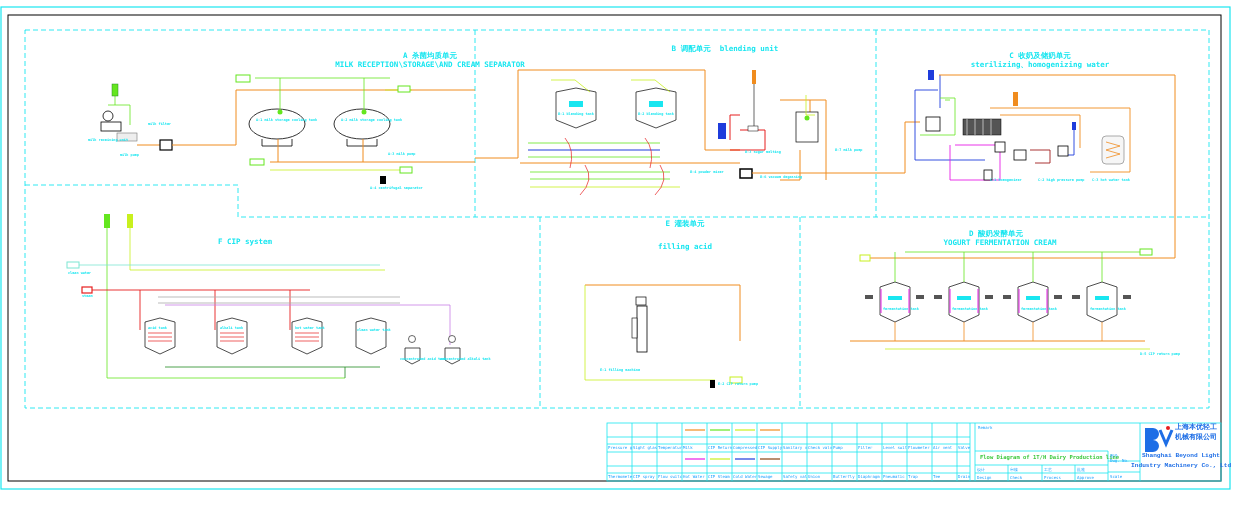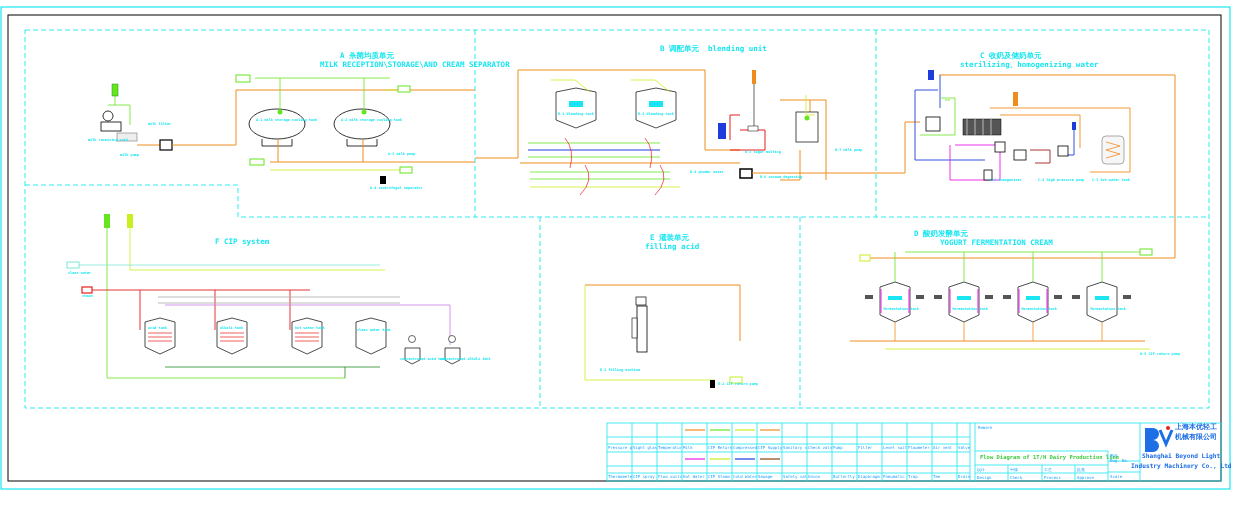--- a/index.html
+++ b/index.html
@@ -1,22 +1,22 @@
 <!DOCTYPE html>
 <html><head>
 <meta charset="utf-8">
 <style>
   html,body{margin:0;padding:0;background:#fff;}
   body{width:1245px;height:512px;position:relative;overflow:hidden;font-family:"DejaVu Sans Mono",monospace;}
   #canvas{position:absolute;left:0;top:0;}
-  .lbl{position:absolute;color:#19e6f0;font-weight:bold;font-size:7px;white-space:nowrap;line-height:8px;}
+  .lbl{position:absolute;color:#19e6f0;font-weight:bold;font-size:7px;white-space:nowrap;text-align:center;line-height:8px;}
   .title{font-size:7.5px;}
   .tb-cell{position:absolute;color:#1aa0ff;font-size:4px;line-height:5px;}
   .small{font-size:3.5px;color:#19e6f0;position:absolute;white-space:nowrap;font-weight:bold;line-height:4px;}
-  .company{position:absolute;color:#1e6ee6;font-weight:bold;font-size:6.2px;white-space:nowrap;line-height:7px;}
+  .company{position:absolute;color:#1e6ee6;font-weight:bold;font-size:6.2px;white-space:nowrap;line-height:7px;font-family:Liberation Mono, monospace;}
   .doc-title{position:absolute;color:#3cc83c;font-weight:bold;font-size:5.5px;white-space:nowrap;}
 </style>
 </head>
 <body>
 
 <svg id="canvas" width="1245" height="512" xmlns="http://www.w3.org/2000/svg">
 
   <rect x="1" y="7" width="1229" height="482" fill="none" stroke="#19e6f0" stroke-width="1.2"></rect>
   <rect x="8" y="15" width="1213" height="466" fill="none" stroke="#000" stroke-width="1"></rect>
 
@@ -213,23 +213,23 @@
     <path d="M1160 430 l6 14 l6 -14" stroke="#1e6ee6" stroke-width="3" fill="none"></path>
     <circle cx="1168" cy="428" r="2" fill="#e61e1e"></circle>
   </g>
 </svg>
 
 <div class="lbl title" style="left:340px;top:52px;width:180px;">A 杀菌均质单元</div>
 <div class="lbl title" style="left:320px;top:61px;width:220px;">MILK RECEPTION\STORAGE\AND CREAM SEPARATOR</div>
 <div class="lbl title" style="left:660px;top:45px;width:130px;"><span>B 调配单元</span>&nbsp;&nbsp;<span>blending unit</span></div>
 <div class="lbl title" style="left:980px;top:52px;width:120px;">C 收奶及储奶单元</div>
 <div class="lbl title" style="left:960px;top:61px;width:160px;">sterilizing、homogenizing water</div>
-<div class="lbl title" style="left:914px;top:230px;width:100px;">D 酸奶发酵单元</div>
+<div class="lbl title" style="left:946px;top:230px;width:100px;">D 酸奶发酵单元</div>
 <div class="lbl title" style="left:940px;top:239px;width:120px;">YOGURT FERMENTATION CREAM</div>
-<div class="lbl title" style="left:650px;top:234px;width:70px;">E 灌装单元</div>
+<div class="lbl title" style="left:650px;top:220px;width:70px;">E 灌装单元</div>
 <div class="lbl title" style="left:645px;top:243px;width:80px;">filling acid</div>
 <div class="lbl title" style="left:215px;top:238px;width:60px;">F CIP system</div>
 
 <div class="small" style="left:148px;top:122px;">milk filter</div>
 <div class="small" style="left:88px;top:138px;">milk receiving unit</div>
 <div class="small" style="left:120px;top:153px;">milk pump</div>
 <div class="small" style="left:256px;top:118px;">A-1 milk storage cooling tank</div>
 <div class="small" style="left:341px;top:118px;">A-2 milk storage cooling tank</div>
 <div class="small" style="left:388px;top:152px;">A-3 milk pump</div>
 <div class="small" style="left:370px;top:186px;">A-4 centrifugal separator</div>

